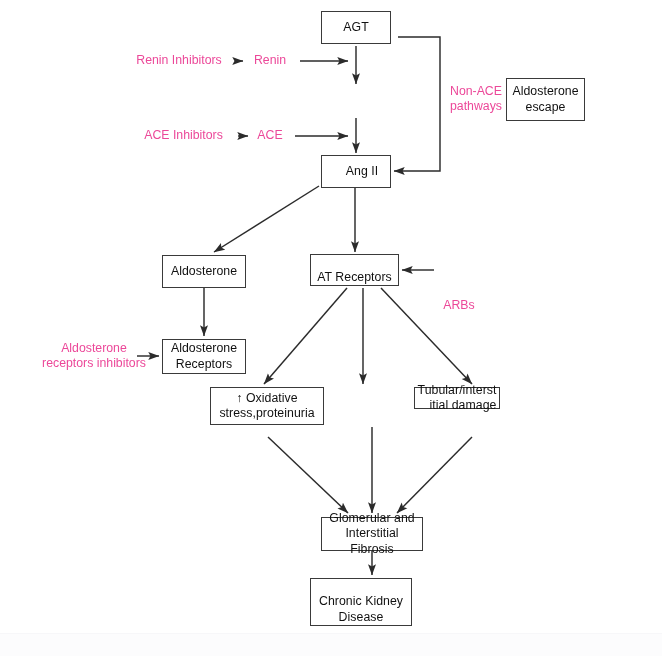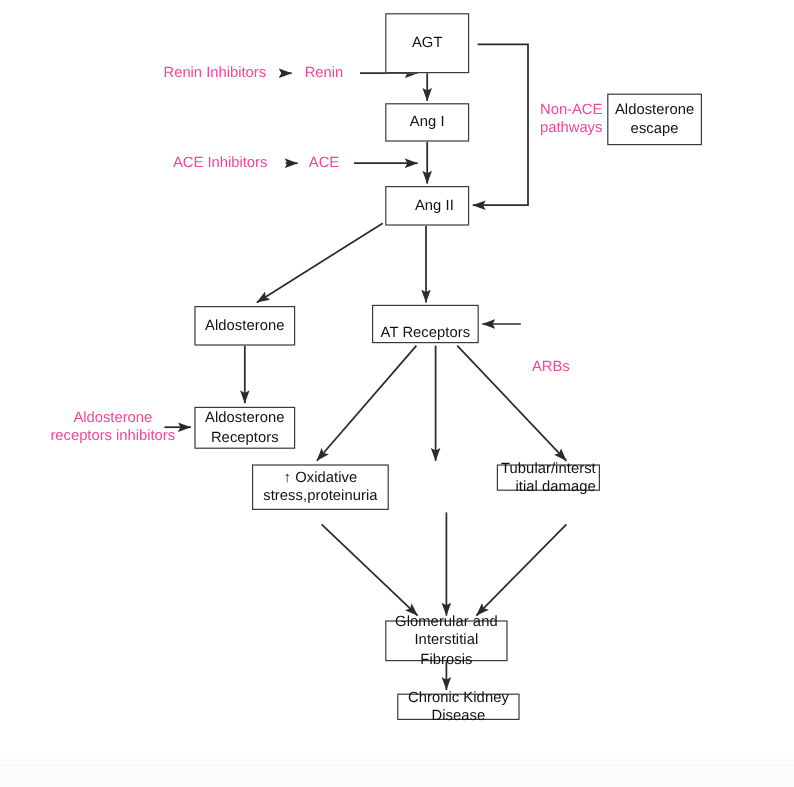--- a/index.html
+++ b/index.html
@@ -111,27 +111,24 @@
       <line x1="372" y1="427" x2="372" y2="513"></line>
 
       <line x1="472" y1="437" x2="397" y2="513"></line>
 
       <line x1="372" y1="551" x2="372" y2="575"></line>
 
       <path d="M 398 37 L 440 37 L 440 171 L 394 171"></path>
     </g>
   </svg>
 
-  <div class="node" style="left:321px; top:11px; width:70px; height:50px;text-align:right;">
+  <div class="node" style="left:321px; top:11px; width:70px; height:33px;text-align:right;">
     <span>AGT</span>
   </div>
 
-  <div class="node" style="left:321px; top:86px; width:70px; height:32px;">
-    <span>Ang I</span>
-  </div>
 
   <div class="node" style="left:321px; top:155px; width:70px; height:33px;padding-left:12px;">
     <span>Ang II</span>
   </div>
 
   <div class="node" style="left:506px; top:78px; width:79px; height:43px;">
     <span>Aldosterone
 escape</span>
   </div>
 
@@ -157,21 +154,21 @@
   <div class="node" style="left:414px; top:387px; width:86px; height:22px;text-align:right;">
     <span>Tubular/interst
 itial damage</span>
   </div>
 
   <div class="node" style="left:321px; top:517px; width:102px; height:34px;">
     <span>Glomerular and
 Interstitial Fibrosis</span>
   </div>
 
-  <div class="node" style="left:331px; top:578px; width:102px; height:22px;">
+  <div class="node" style="left:310px; top:578px; width:102px; height:48px;align-items:flex-end;">
     <span>Chronic Kidney
 Disease</span>
   </div>
 
   <div class="label" style="left:124px; top:52px; width:110px; height:18px;">
     <span>Renin Inhibitors</span>
   </div>
 
   <div class="label" style="left:247px; top:52px; width:46px; height:18px;">
     <span>Renin</span>

